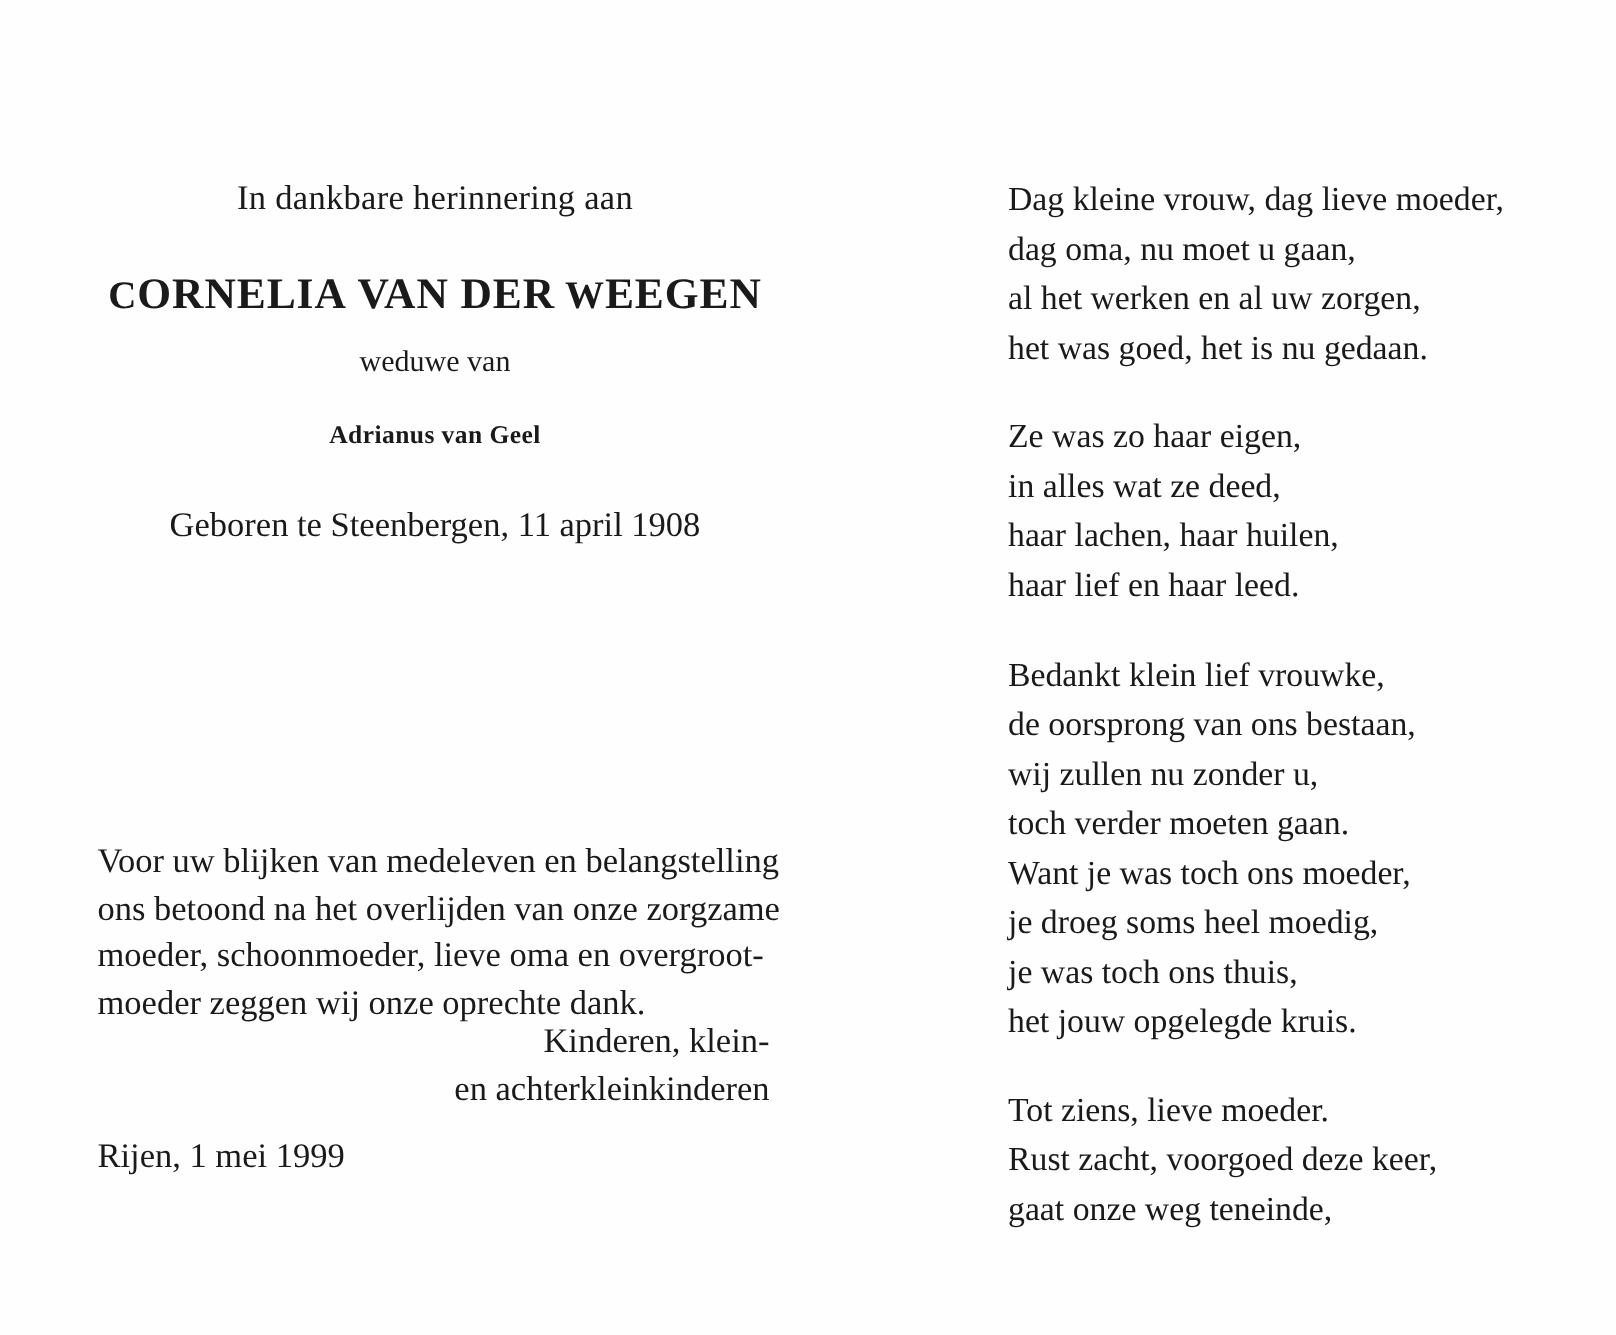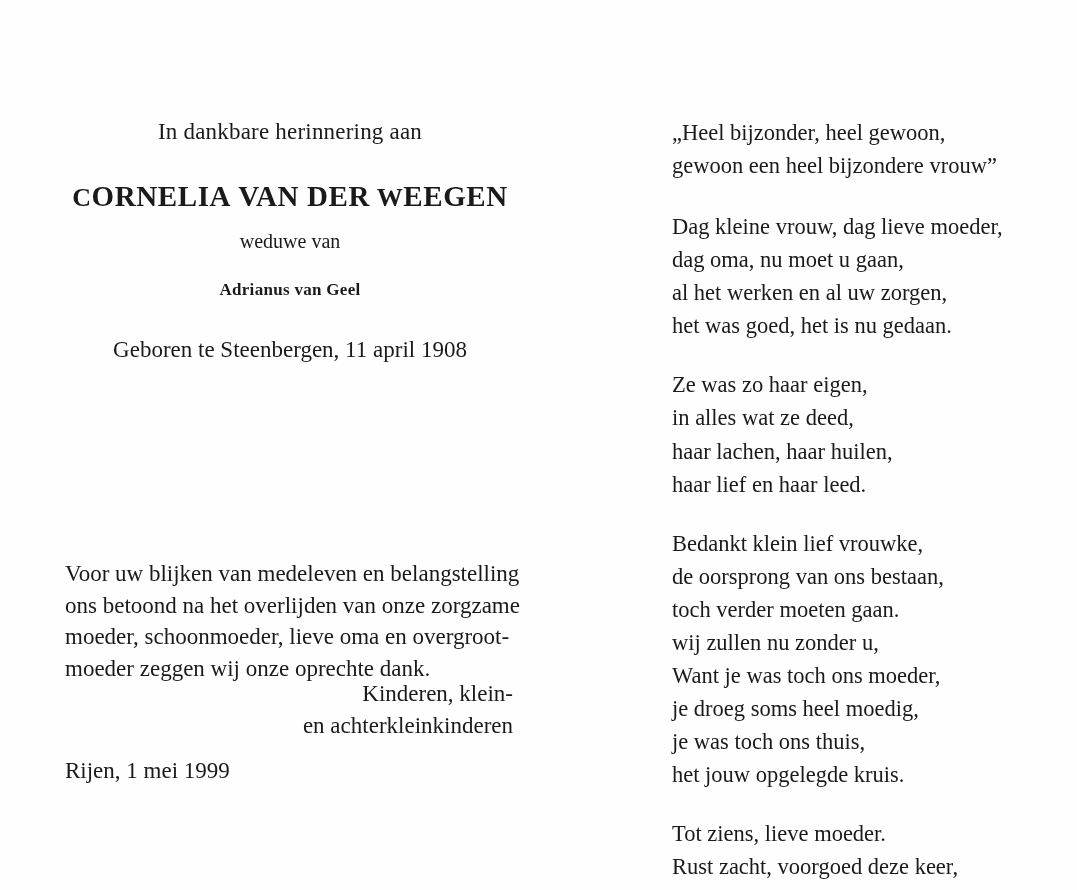--- a/index.html
+++ b/index.html
@@ -157,44 +157,40 @@
       <div>Kinderen, klein-</div>
       <div>en achterkleinkinderen</div>
     </div>
 
     <div class="place-date">Rijen, 1 mei 1999</div>
 
   </div>
 
   <div class="right-panel">
 
-    <div class="stanza epigraph">
-      <div>„Heel bijzonder, heel gewoon,</div>
-      <div>gewoon een heel bijzondere vrouw”</div>
-    </div>
 
     <div class="stanza">
       <div>Dag kleine vrouw, dag lieve moeder,</div>
       <div>dag oma, nu moet u gaan,</div>
       <div>al het werken en al uw zorgen,</div>
       <div>het was goed, het is nu gedaan.</div>
     </div>
 
     <div class="stanza">
       <div>Ze was zo haar eigen,</div>
       <div>in alles wat ze deed,</div>
       <div>haar lachen, haar huilen,</div>
       <div>haar lief en haar leed.</div>
     </div>
 
     <div class="stanza">
       <div>Bedankt klein lief vrouwke,</div>
       <div>de oorsprong van ons bestaan,</div>
+      <div>wij zullen nu zonder u,</div>
       <div>toch verder moeten gaan.</div>
-      <div>wij zullen nu zonder u,</div>
       <div>Want je was toch ons moeder,</div>
       <div>je droeg soms heel moedig,</div>
       <div>je was toch ons thuis,</div>
       <div>het jouw opgelegde kruis.</div>
     </div>
 
     <div class="stanza">
       <div>Tot ziens, lieve moeder.</div>
       <div>Rust zacht, voorgoed deze keer,</div>
       <div>gaat onze weg teneinde,</div>

